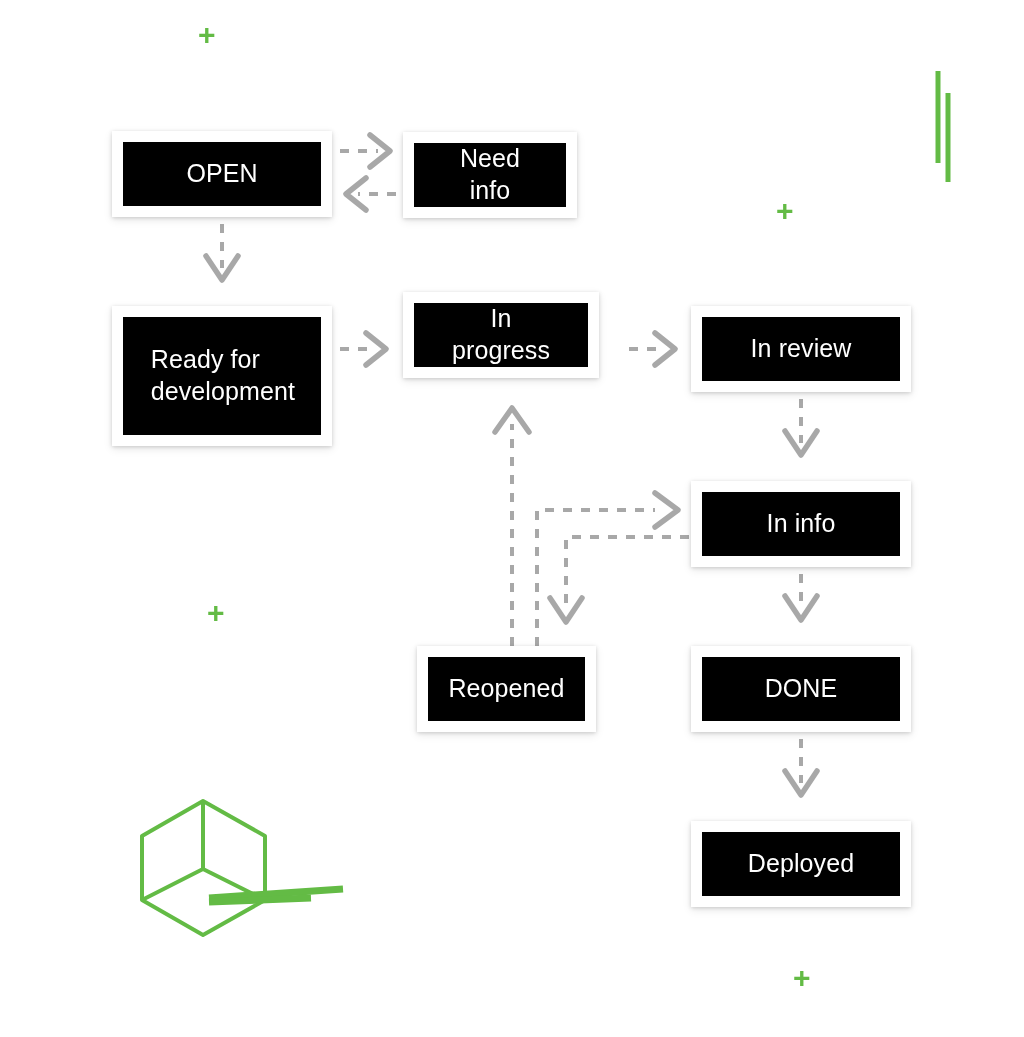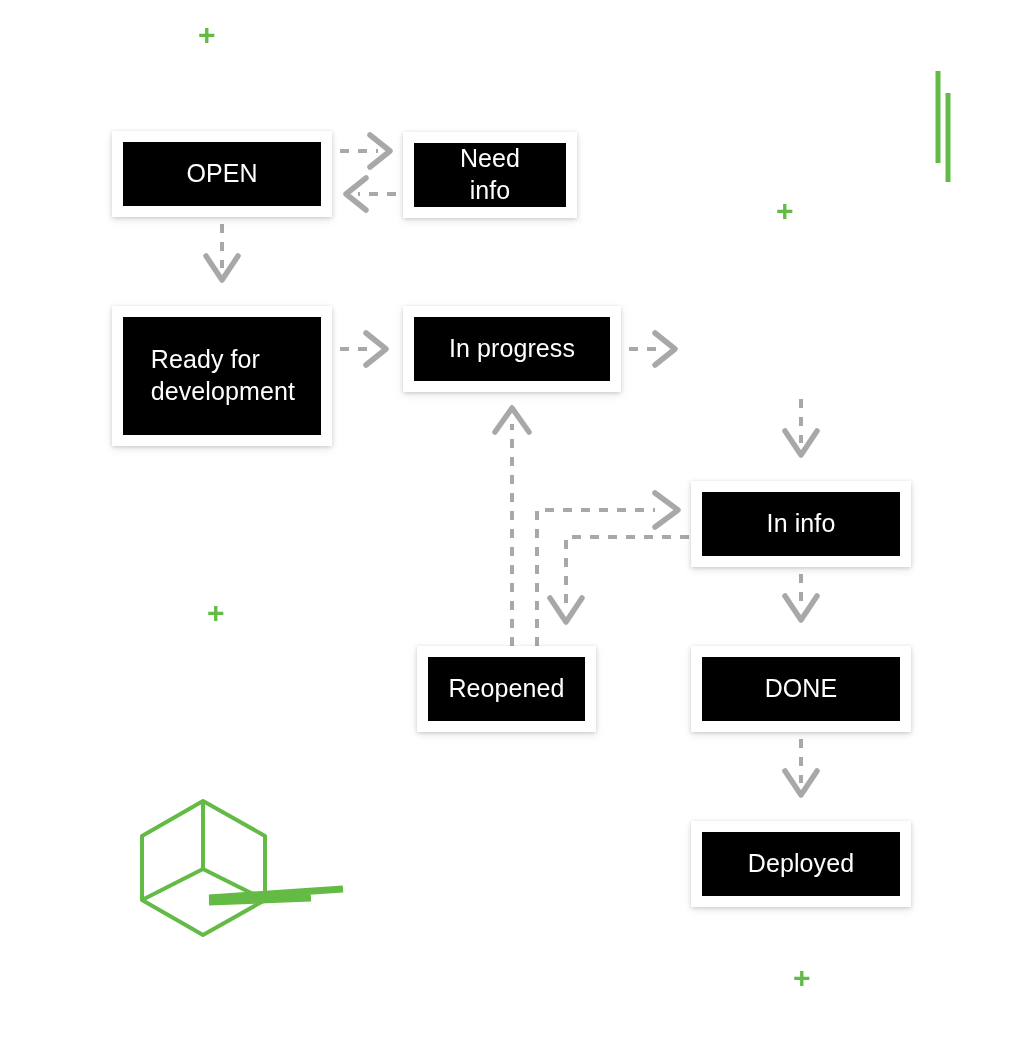--- a/index.html
+++ b/index.html
@@ -178,26 +178,31 @@
     </div>
   </div>
 
   <div class="node" style="left:112px; top:306px; width:220px; height:140px;">
     <div class="node-fill left">
       <span class="node-label">Ready for
 development</span>
     </div>
   </div>
 
-  <div class="node" style="left:403px; top:306px; width:218px; height:86px;">
+  <div class="node" style="left:403px; top:292px; width:196px; height:86px;">
     <div class="node-fill">
       <span class="node-label">In progress</span>
     </div>
   </div>
 
+  <div class="node" style="left:691px; top:306px; width:220px; height:86px;">
+    <div class="node-fill">
+      <span class="node-label">In review</span>
+    </div>
+  </div>
 
   <div class="node" style="left:691px; top:481px; width:220px; height:86px;">
     <div class="node-fill">
       <span class="node-label">In info</span>
     </div>
   </div>
 
   <div class="node" style="left:417px; top:646px; width:179px; height:86px;">
     <div class="node-fill">
       <span class="node-label">Reopened</span>

